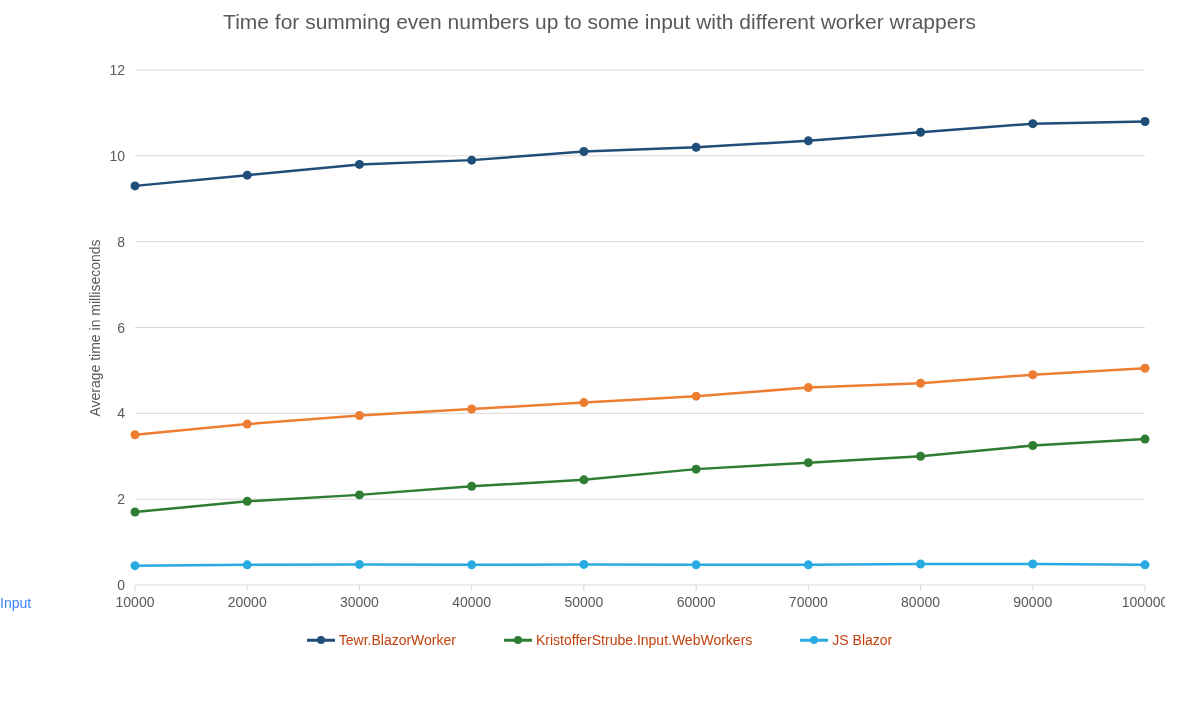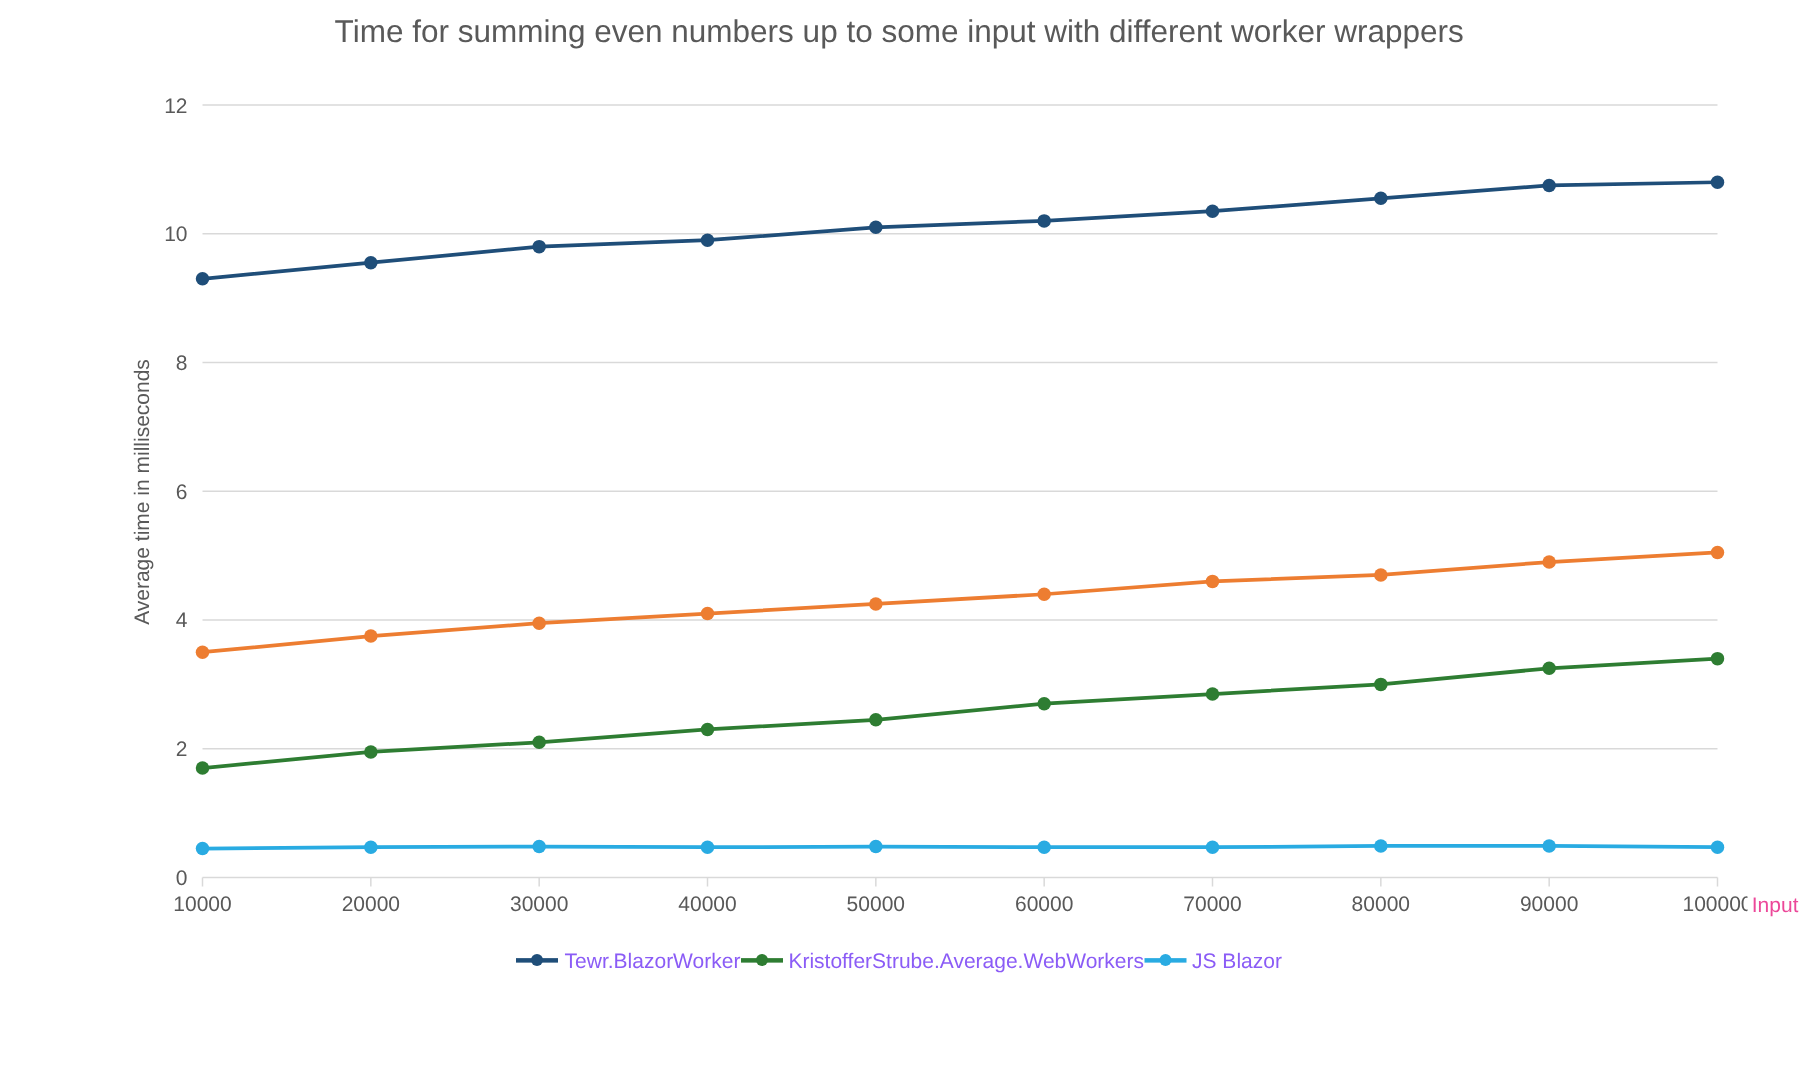--- a/index.html
+++ b/index.html
@@ -35,40 +35,41 @@
     transform-origin: center;
     font-size: 14px;
     color: #595959;
     white-space: nowrap;
   }
   .xlabel {
     position: absolute;
     bottom: 45px;
     left: 0;
     width: 100%;
-    text-align: right;
+    text-align: left;
     font-size: 14px;
-    color: #ec4899;
+    color: #3b82f6;
   }
   .plot {
     position: absolute;
     left: 85px;
     top: 60px;
     width: 1080px;
     height: 565px;
   }
   .legend {
     position: absolute;
     bottom: 8px;
     left: 0;
     width: 100%;
     display: flex;
     justify-content: center;
+    gap: 48px;
     font-size: 14px;
-    color: #8b5cf6;
+    color: #c2410c;
   }
   .legend-item {
     display: flex;
     align-items: center;
     gap: 4px;
   }
   .legend-swatch {
     display: inline-flex;
     align-items: center;
     width: 28px;
@@ -194,21 +195,21 @@
           <span class="line" style="background: rgb(31, 78, 121);"></span>
           <span class="dot" style="background: rgb(31, 78, 121);"></span>
         </span>
         <span>Tewr.BlazorWorker</span>
       </div>
       <div class="legend-item">
         <span class="legend-swatch">
           <span class="line" style="background: rgb(46, 125, 50);"></span>
           <span class="dot" style="background: rgb(46, 125, 50);"></span>
         </span>
-        <span>KristofferStrube.Average.WebWorkers</span>
+        <span>KristofferStrube.Input.WebWorkers</span>
       </div>
       <div class="legend-item">
         <span class="legend-swatch">
           <span class="line" style="background: rgb(41, 171, 226);"></span>
           <span class="dot" style="background: rgb(41, 171, 226);"></span>
         </span>
         <span>JS Blazor</span>
       </div>
     </div>
 

